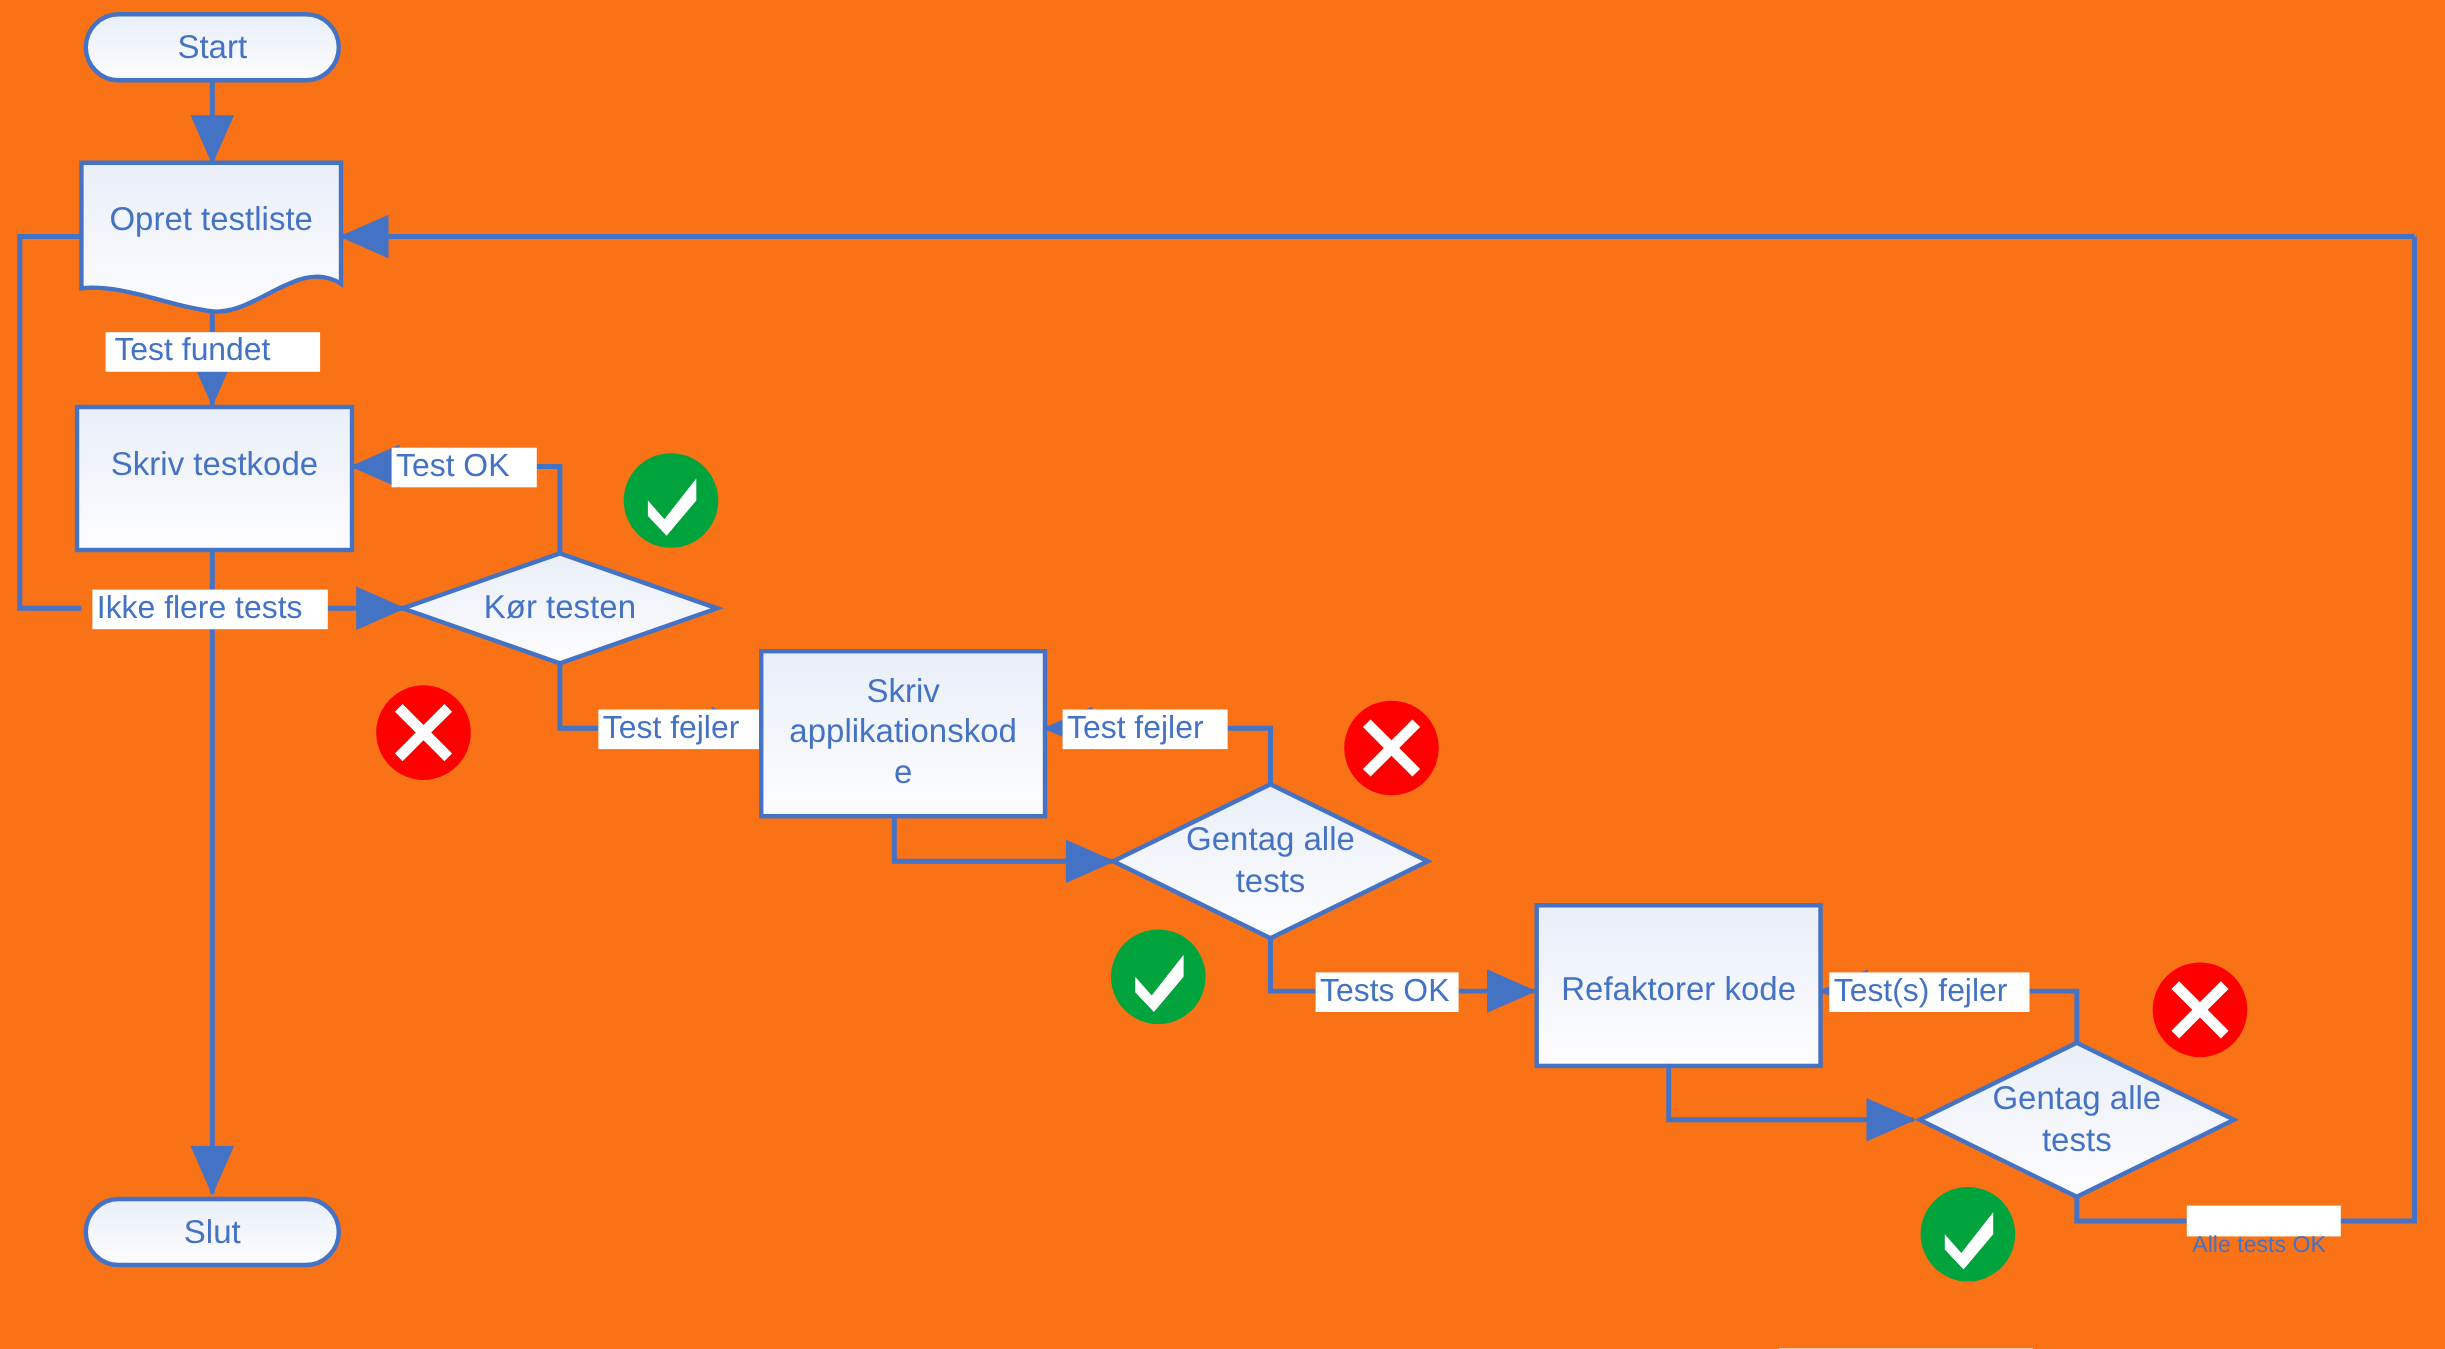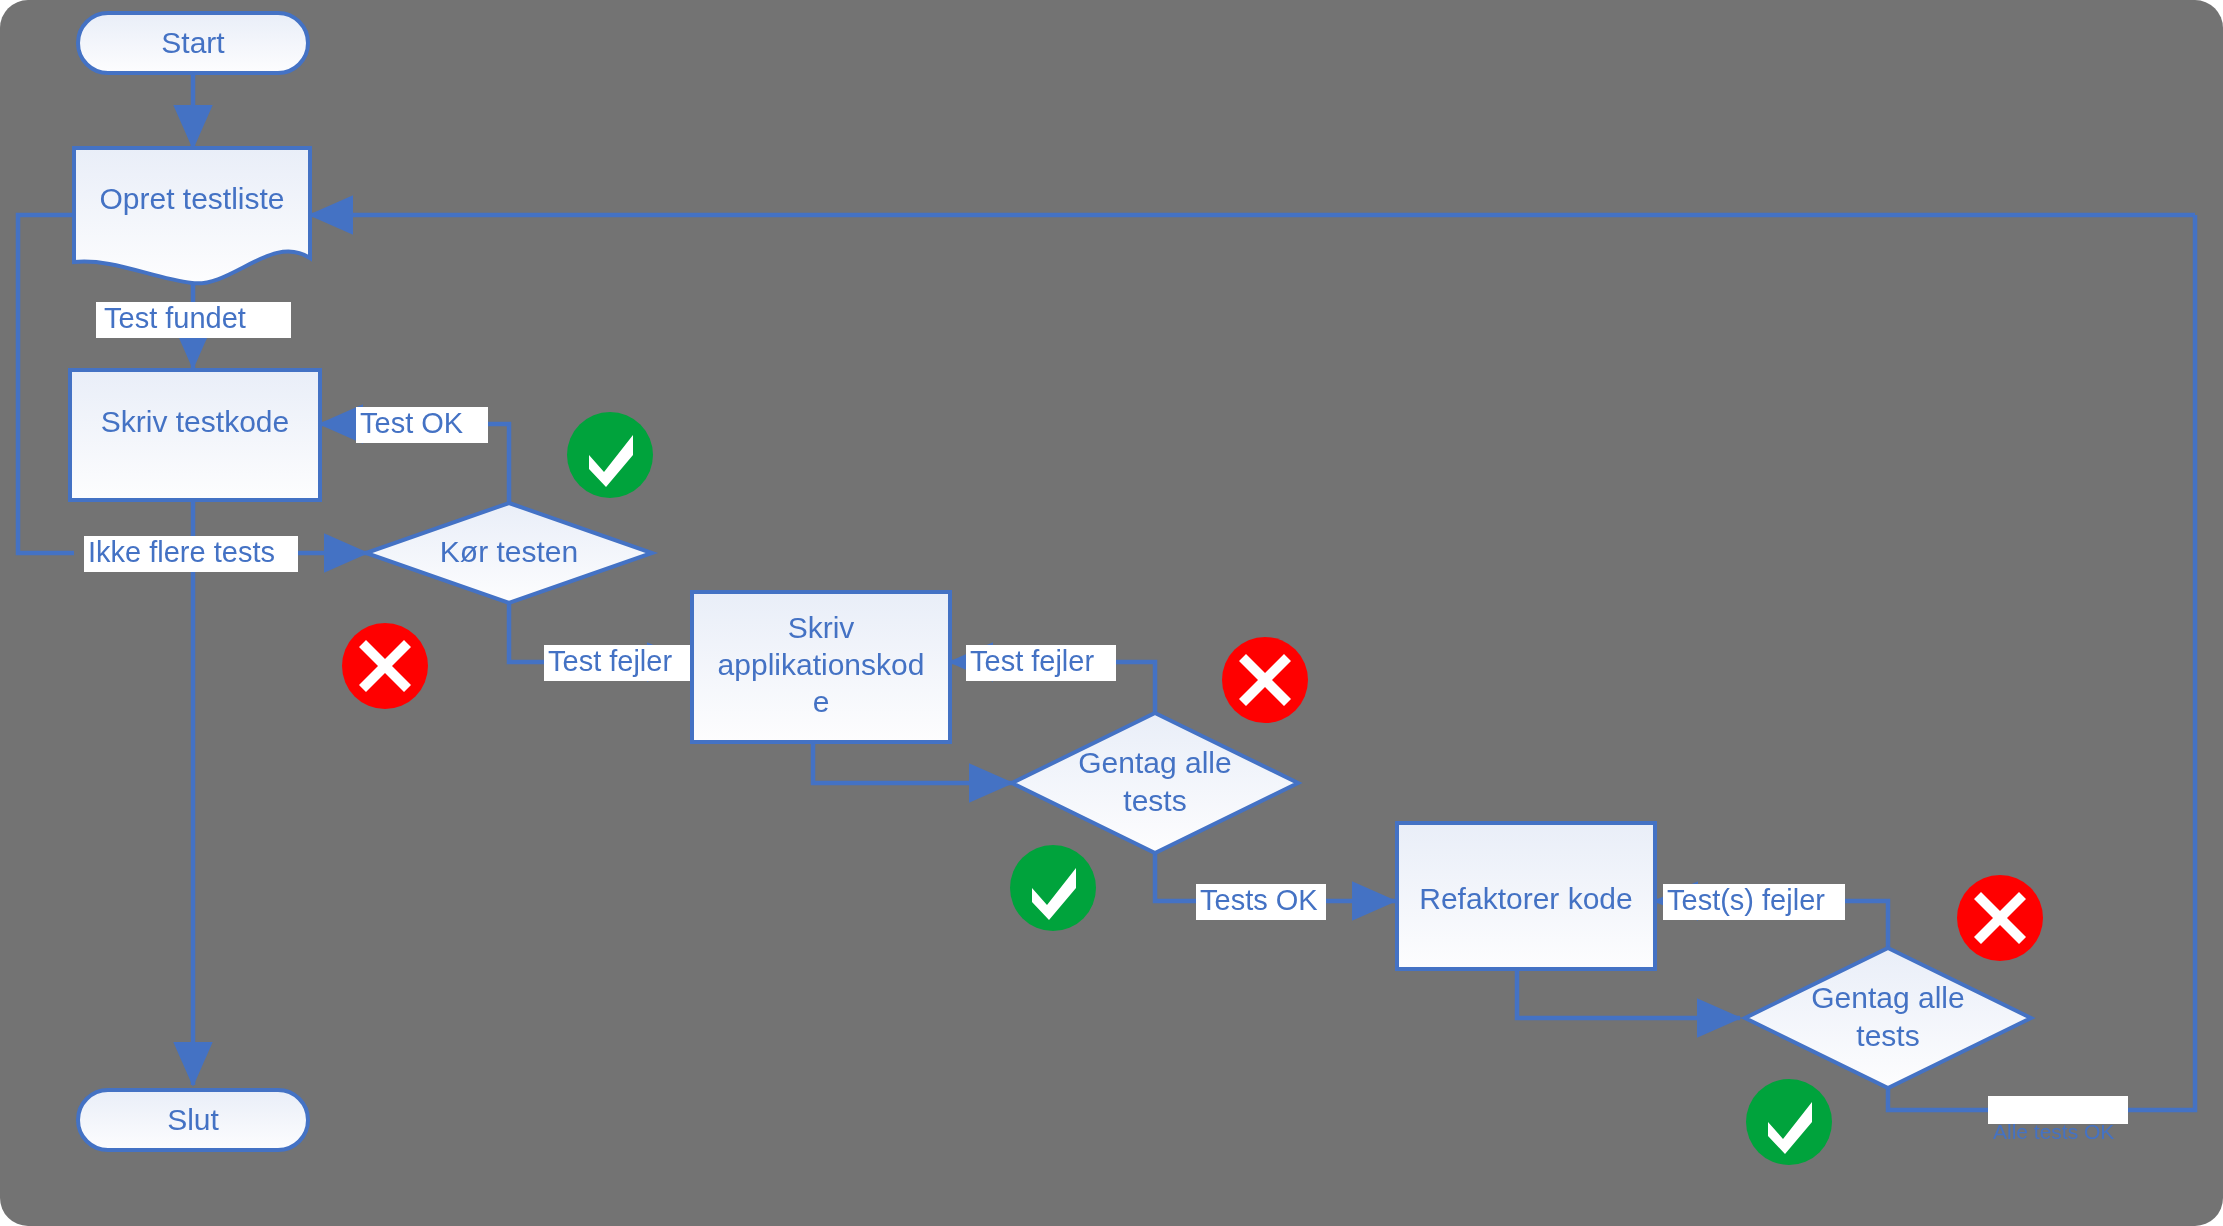--- a/index.html
+++ b/index.html
@@ -5,23 +5,22 @@
   html, body {
     margin: 0;
     padding: 0;
     background: #ffffff;
     font-family: "Liberation Sans", sans-serif;
   }
   #canvas {
     position: relative;
     width: 2223px;
     height: 1226px;
-    background: #737373;
+    background: #f97316;
     overflow: hidden;
-    border-radius: 28px;
   }
   svg#flow {
     position: absolute;
     left: 0;
     top: 0;
     width: 2223px;
     height: 1226px;
   }
   .node-label {
     fill: #4472C4;

